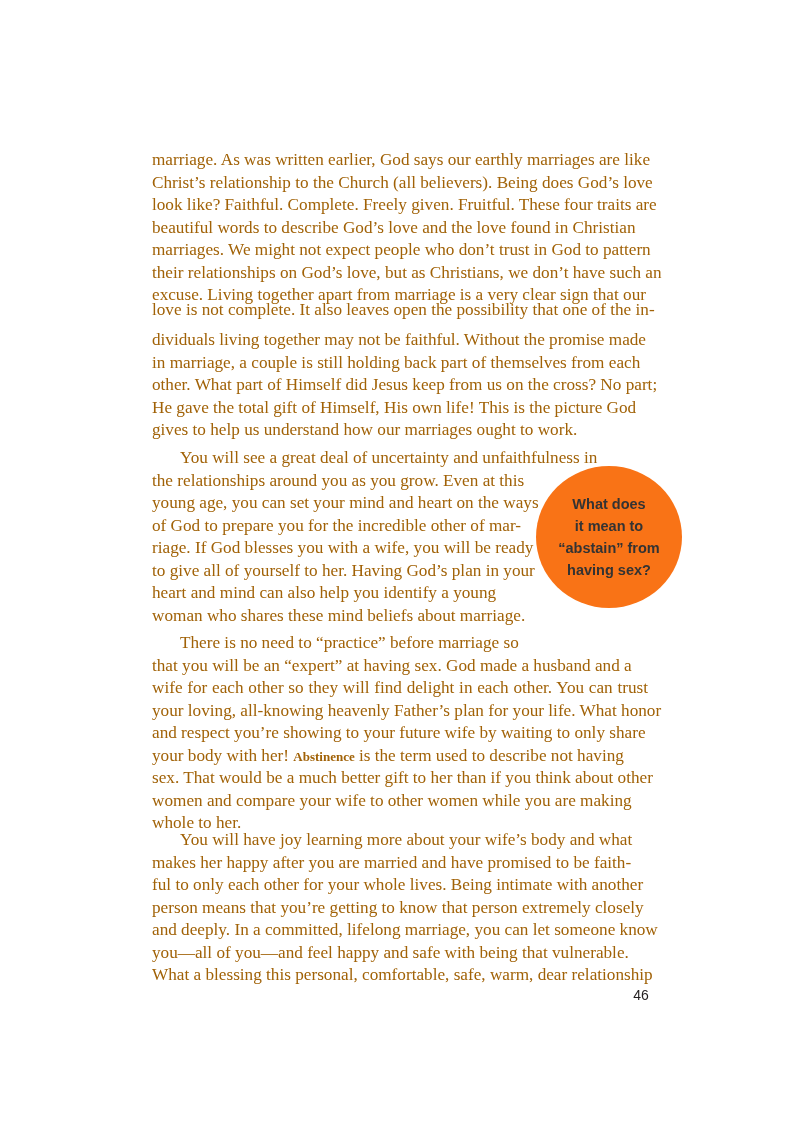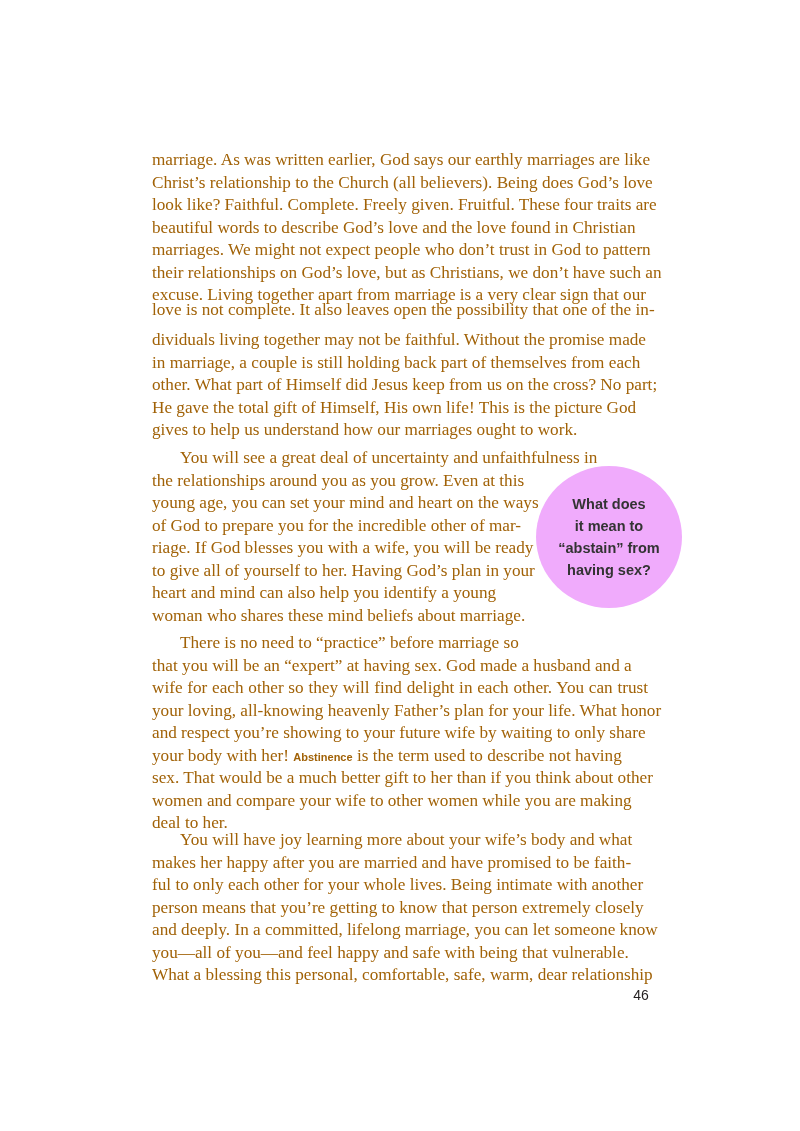--- a/index.html
+++ b/index.html
@@ -11,27 +11,27 @@
       font-family: "Liberation Serif", "DejaVu Serif", serif;
       font-size: 17.2px;
       color: #a16207;
       white-space: nowrap;
       line-height: 22px;
       height: 22px;
     }
     .line.indent { left: 180px; }
     .line.just { width: 496px; text-align: justify; text-align-last: justify; }
     .line.justnarrow { width: 358px; text-align: justify; text-align-last: justify; }
-    .bold-term { font-family: Liberation Sans, sans-serif; font-weight: bold; font-size: 11px; }
+    .bold-term { font-family: Liberation Serif, serif; font-weight: bold; font-size: 13px; }
     .callout {
       position: absolute;
       left: 536px; top: 466px;
       width: 146px; height: 142px;
       border-radius: 50%;
-      background: #f0abfc;
+      background: #f97316;
       display: flex; align-items: center; justify-content: center;
       text-align: center;
     }
     .callout-text {
       font-family: "Liberation Sans", "DejaVu Sans", sans-serif;
       font-weight: bold;
       font-size: 14.5px;
       line-height: 22px;
       color: #333333;
       width: 120px;
@@ -92,21 +92,21 @@
     <div class="line indent" style="top:632px">There is no need to “practice” before marriage so</div>
     <div class="line" style="top:654.5px">that you will be an “expert” at having sex. God made a husband and a</div>
     <div class="line just" style="top:677px">wife for each other so they will find delight in each other. You can trust</div>
     <div class="line just" style="top:699.5px">your loving, all-knowing heavenly Father’s plan for your life. What honor</div>
     <div class="line" style="top:722px">and respect you’re showing to your future wife by waiting to only share</div>
     <div class="line" style="top:744.5px">
       <span>your body with her! </span><span class="bold-term">Abstinence</span><span> is the term used to describe not having</span>
     </div>
     <div class="line just" style="top:767px">sex. That would be a much better gift to her than if you think about other</div>
     <div class="line" style="top:789.5px">women and compare your wife to other women while you are making</div>
-    <div class="line" style="top:812px">deal to her.</div>
+    <div class="line" style="top:812px">whole to her.</div>
   </div>
 
   <div>
     
     
     
     
   </div>
   <div>
     

